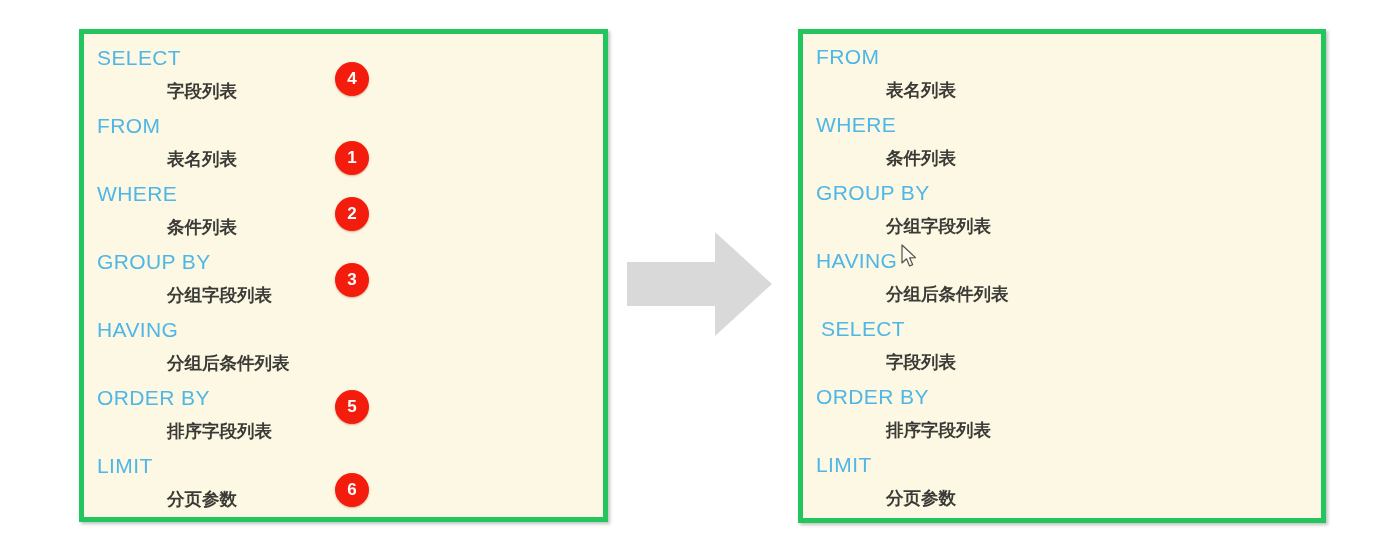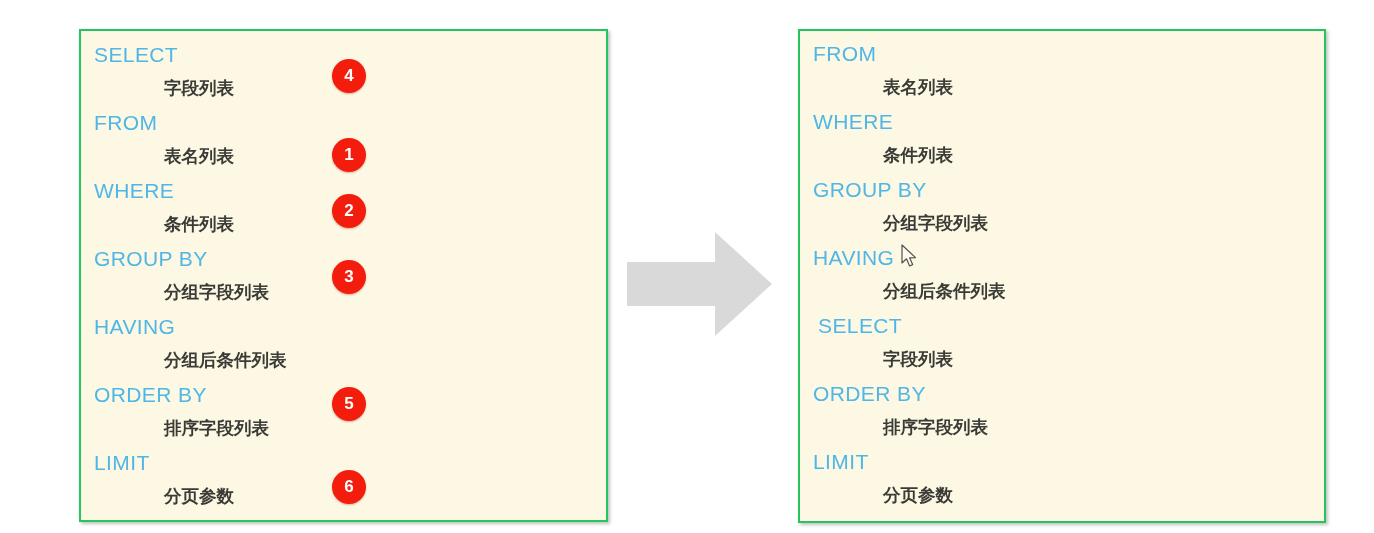--- a/index.html
+++ b/index.html
@@ -11,21 +11,21 @@
     width: 1374px;
     height: 533px;
     position: relative;
     font-family: "Liberation Sans", "DejaVu Sans", sans-serif;
     overflow: hidden;
   }
 
   .panel {
     position: absolute;
     background: #fdf8e3;
-    border: 2px solid #22c55e;
+    border: 5px solid #22c55e;
     box-shadow: 2px 2px 3px rgba(120,120,110,0.45);
     box-sizing: border-box;
   }
 
   #panel-left {
     left: 79px;
     top: 29px;
     width: 529px;
     height: 493px;
   }

